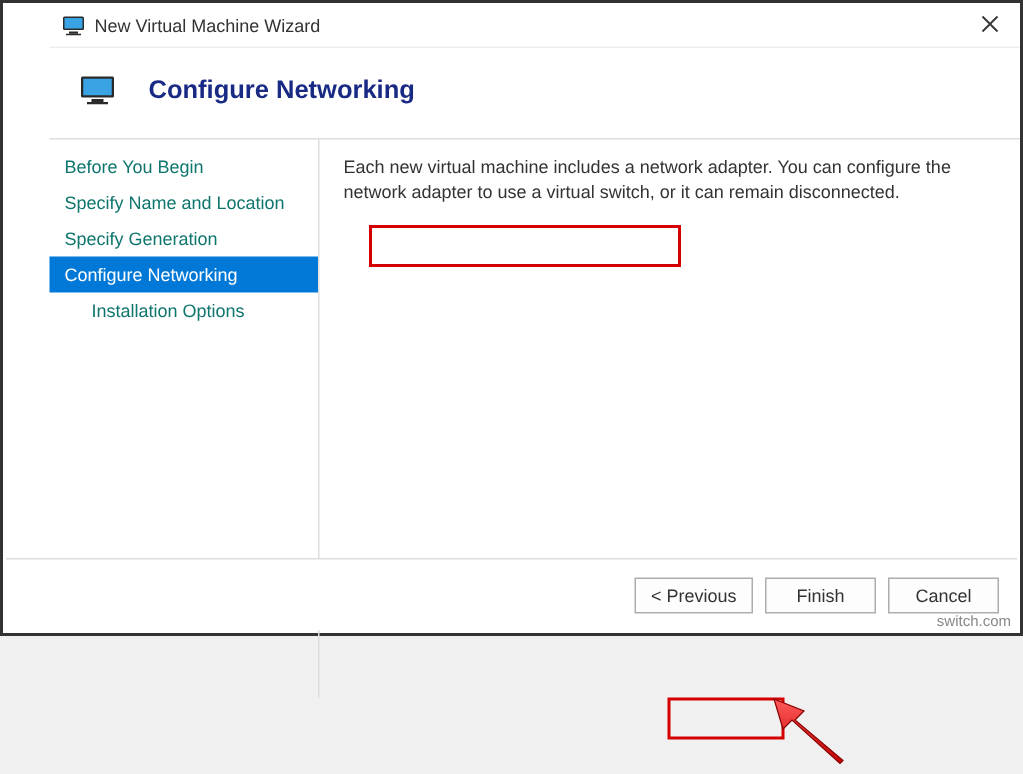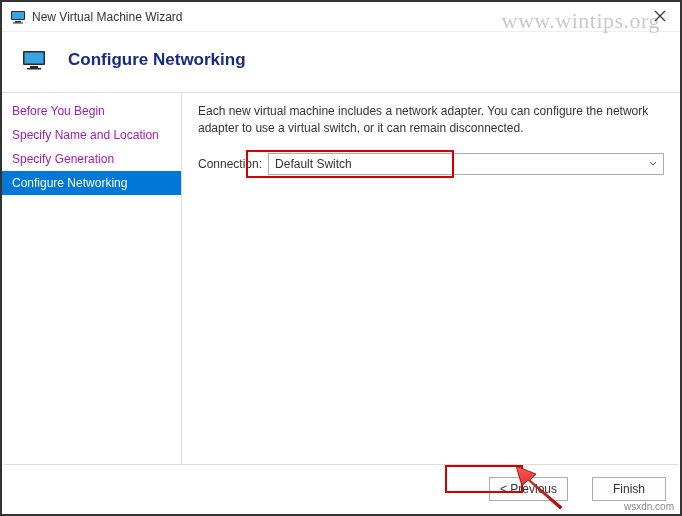--- a/index.html
+++ b/index.html
@@ -1,41 +1,41 @@
 <!DOCTYPE html>
 <html><head>
   <meta charset="utf-8">
   <style>
     * { box-sizing: border-box; margin: 0; padding: 0; }
     body { font-family: "Segoe UI", Tahoma, sans-serif; font-size: 12px; background: #f0f0f0; color: #333; width: 682px; height: 516px; overflow: hidden; position: relative; }
-    .window { width: 682px; height: 516px; background: #fff; border: 2px solid #333; position: relative; }
+    .window { width: 682px; height: 424px; background: #fff; border: 2px solid #333; position: relative; padding-left: 31px; }
     .titlebar { height: 30px; display: flex; align-items: center; padding: 0 8px; border-bottom: 1px solid #eee; position: relative; }
     .titlebar .vm-icon { width: 16px; height: 16px; margin-right: 6px; display: inline-block; }
     .titlebar .title-text { font-size: 12px; color: #333; }
     .close-btn { position: absolute; right: 4px; top: 2px; width: 32px; height: 24px; display: flex; align-items: center; justify-content: center; font-size: 16px; color: #333; cursor: pointer; }
     .watermark { position: absolute; right: 20px; top: 6px; font-size: 22px; color: rgba(100,100,100,0.35); font-family: Georgia, serif; letter-spacing: 0.5px; pointer-events: none; z-index: 50; }
     .header-area { padding: 16px 20px 20px 20px; display: flex; align-items: center; border-bottom: 1px solid #ddd; }
     .header-icon { width: 24px; height: 24px; margin-right: 22px; display: inline-block; }
     .header-title { font-size: 17px; font-weight: 600; color: #192a84; }
     .content-area { display: flex; height: 372px; }
     .sidebar { width: 180px; border-right: 1px solid #ddd; padding-top: 6px; }
-    .sidebar-item { padding: 3px 10px; font-size: 12px; color: #a21caf; cursor: pointer; line-height: 1.5; }
+    .sidebar-item { padding: 3px 10px; font-size: 12px; color: #0f766e; cursor: pointer; line-height: 1.5; }
     .sidebar-item.active { background: #0078d7; color: #fff; }
     .sidebar-item.indent { padding-left: 28px; }
     .main-panel { flex: 1; padding: 10px 16px; font-size: 12px; color: #333; }
-    .desc { line-height: 1.4; margin-bottom: 16px; color: #333; }
+    .desc { line-height: 1.4; color: #333; }
     .conn-row { display: flex; align-items: center; }
     .conn-label { margin-right: 6px; }
     .select-wrap { position: relative; flex: 1; }
     .select-box { width: 100%; height: 22px; border: 1px solid #adadad; background: #fff; padding: 0 20px 0 6px; font-size: 12px; line-height: 20px; position: relative; cursor: pointer; }
     .chevron { position: absolute; right: 6px; top: 50%; transform: translateY(-50%); font-size: 10px; color: #555; pointer-events: none; }
     .highlight-red { position: absolute; border: 2px solid #d40000; pointer-events: none; }
     .hl1 { left: 244px; top: 148px; width: 208px; height: 28px; }
     .hl2 { left: 443px; top: 463px; width: 78px; height: 28px; }
-    .footer-area { position: absolute; left: 2px; right: 2px; bottom: 2px; height: 48px; border-top: 1px solid #ddd; display: flex; align-items: center; justify-content: flex-end; padding: 0 12px; gap: 24px; background: #fff; }
+    .footer-area { position: absolute; left: 2px; right: 2px; bottom: 2px; height: 48px; border-top: 1px solid #ddd; display: flex; align-items: center; justify-content: flex-end; padding: 0 12px; gap: 8px; background: #fff; }
     .btn { min-width: 74px; height: 24px; border: 1px solid #adadad; background: #fdfdfd; font-size: 12px; color: #333; padding: 0 10px; cursor: pointer; display: inline-flex; align-items: center; justify-content: center; }
     .arrow-annotation { position: absolute; left: 510px; top: 460px; pointer-events: none; z-index: 40; }
     .wsxdn { position: absolute; right: 6px; bottom: 2px; font-size: 10px; color: #888; z-index: 60; }
     svg.vm-svg rect.screen { fill: #3aa3e3; }
   </style>
 </head>
 <body>
 
 <div class="window">
 
@@ -49,77 +49,65 @@
       </svg>
     </span>
     <span class="title-text">New Virtual Machine Wizard</span>
     <div class="close-btn">
       <svg width="12" height="12" viewBox="0 0 12 12">
           <path d="M1 1 L11 11 M11 1 L1 11" stroke="#333" stroke-width="1.2"></path>
         </svg>
     </div>
   </div>
 
-  <div class="watermark">www.wintips.org</div>
 
   <div class="header-area">
     <span class="header-icon">
       <svg class="vm-svg" viewBox="0 0 24 24" width="24" height="24">
         <rect x="1" y="3" width="22" height="14" rx="1" fill="#2a2a2a"></rect>
         <rect class="screen" x="2.5" y="4.5" width="19" height="11"></rect>
         <rect x="8" y="18" width="8" height="2" fill="#2a2a2a"></rect>
         <rect x="5" y="20" width="14" height="1.5" fill="#2a2a2a"></rect>
       </svg>
     </span>
     <div class="header-title">Configure Networking</div>
   </div>
 
   <div class="content-area">
 
     <div class="sidebar">
       <div class="sidebar-item">Before You Begin</div>
       <div class="sidebar-item">Specify Name and Location</div>
       <div class="sidebar-item">Specify Generation</div>
       <div class="sidebar-item active">Configure Networking</div>
+      <div class="sidebar-item indent">Installation Options</div>
     </div>
 
     <div class="main-panel">
       <p class="desc">Each new virtual machine includes a network adapter. You can configure the network adapter to use a virtual switch, or it can remain disconnected.</p>
-      <div class="conn-row">
-        <span class="conn-label">Connection:</span>
-        <div class="select-wrap">
-          <div class="select-box">
-            <span>Default Switch</span>
-            <span class="chevron">
-              <svg width="8" height="6" viewBox="0 0 8 6">
-                  <path d="M1 1 L4 4 L7 1" stroke="#555" stroke-width="1" fill="none"></path>
-                </svg>
-            </span>
-          </div>
-        </div>
-      </div>
     </div>
 
   </div>
 
   <div class="footer-area">
     <button class="btn">&lt; Previous</button>
     <button class="btn">Finish</button>
+    <button class="btn">Cancel</button>
   </div>
 
   <div class="highlight-red hl1"></div>
   <div class="highlight-red hl2"></div>
 
   <div class="arrow-annotation">
     <svg width="60" height="50" viewBox="0 0 60 50">
       <defs>
         <linearGradient id="ag" x1="0" y1="0" x2="0" y2="1">
           <stop offset="0" stop-color="#ff5a5a"></stop>
           <stop offset="1" stop-color="#c40000"></stop>
         </linearGradient>
       </defs>
       <path d="M50 45 L18 18 L24 12 L4 4 L10 24 L16 18 L48 47 Z" fill="url(#ag)" stroke="#8a0000" stroke-width="0.8"></path>
     </svg>
   </div>
 
-  <div class="wsxdn">wsxdn.com</div>
+  <div class="wsxdn">switch.com</div>
 
 </div>
 
 </body></html>

